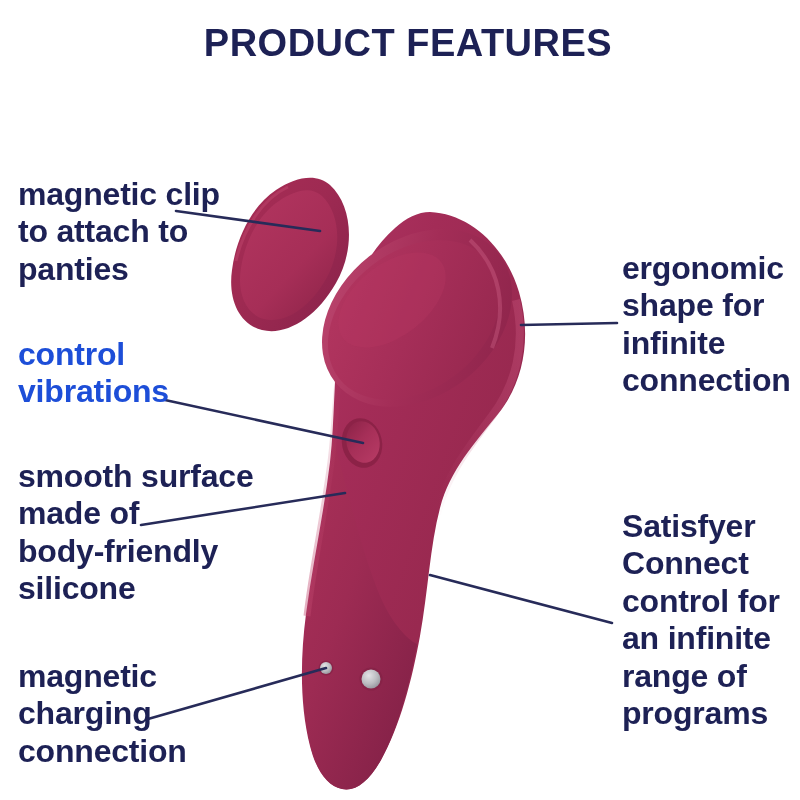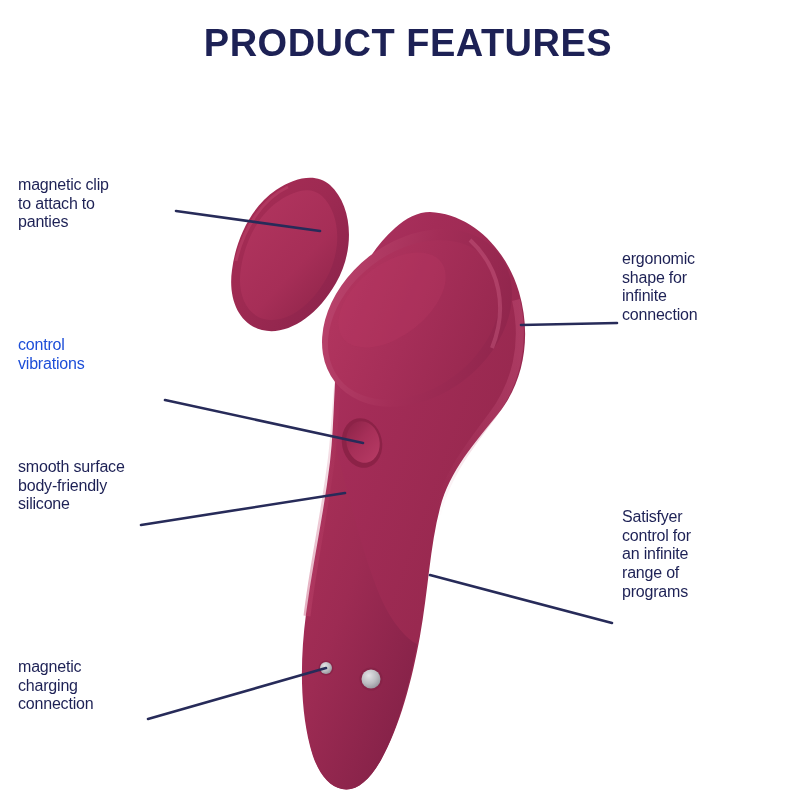--- a/index.html
+++ b/index.html
@@ -28,24 +28,24 @@
     font-weight: 700;
     letter-spacing: 0.5px;
     color: #1d2155;
     font-family: "Liberation Sans", sans-serif;
     white-space: nowrap;
     padding-left: 8px;
   }
   .callout {
     position: absolute;
     color: #1d2155;
-    font-size: 16px;
+    font-size: 32px;
     line-height: 1.17;
     font-family: "Liberation Sans", sans-serif;
-    font-weight: 400;
+    font-weight: 700;
     letter-spacing: -0.2px;
   }
   .callout.right { text-align: left; }
   .callout .line { display: block; white-space: nowrap; }
 
   #label-magnetic-clip   { left: 18px;  top: 176px; }
   #label-control-vib     { left: 18px;  top: 336px; }
   #label-smooth-surface  { left: 18px;  top: 458px; }
   #label-magnetic-charge { left: 18px;  top: 658px; }
   #label-ergonomic       { left: 622px; top: 250px; }
@@ -207,38 +207,40 @@
     <span class="line">panties</span>
   </div>
 
   <div class="callout left" id="label-control-vib" style="color: #1d4ed8;">
     <span class="line">control</span>
     <span class="line">vibrations</span>
   </div>
 
   <div class="callout left" id="label-smooth-surface" style="color: rgb(29, 33, 85);">
     <span class="line">smooth surface</span>
+    <span class="line">made of</span>
     <span class="line">body-friendly</span>
     <span class="line">silicone</span>
   </div>
 
   <div class="callout left" id="label-magnetic-charge" style="color: rgb(29, 33, 85);">
     <span class="line">magnetic</span>
     <span class="line">charging</span>
     <span class="line">connection</span>
   </div>
 
   <div class="callout right" id="label-ergonomic" style="color: rgb(29, 33, 85);">
     <span class="line">ergonomic</span>
     <span class="line">shape for</span>
     <span class="line">infinite</span>
     <span class="line">connection</span>
   </div>
 
   <div class="callout right" id="label-connect" style="color: rgb(29, 33, 85);">
     <span class="line">Satisfyer</span>
+    <span class="line">Connect</span>
     <span class="line">control for</span>
     <span class="line">an infinite</span>
     <span class="line">range of</span>
     <span class="line">programs</span>
   </div>
 
 </div>
 
 </body></html>

